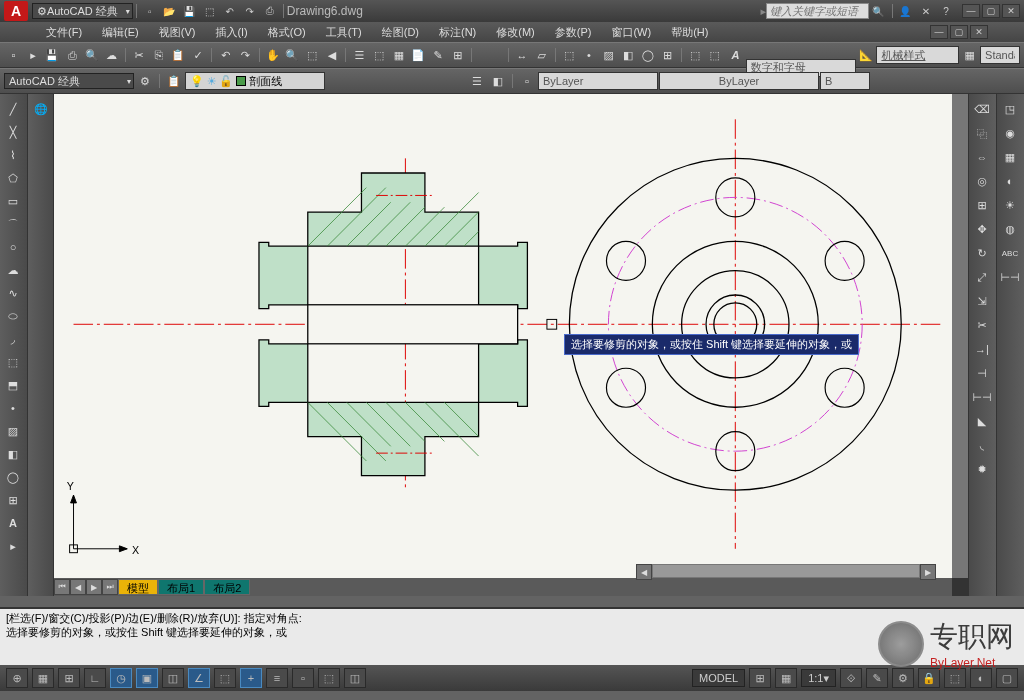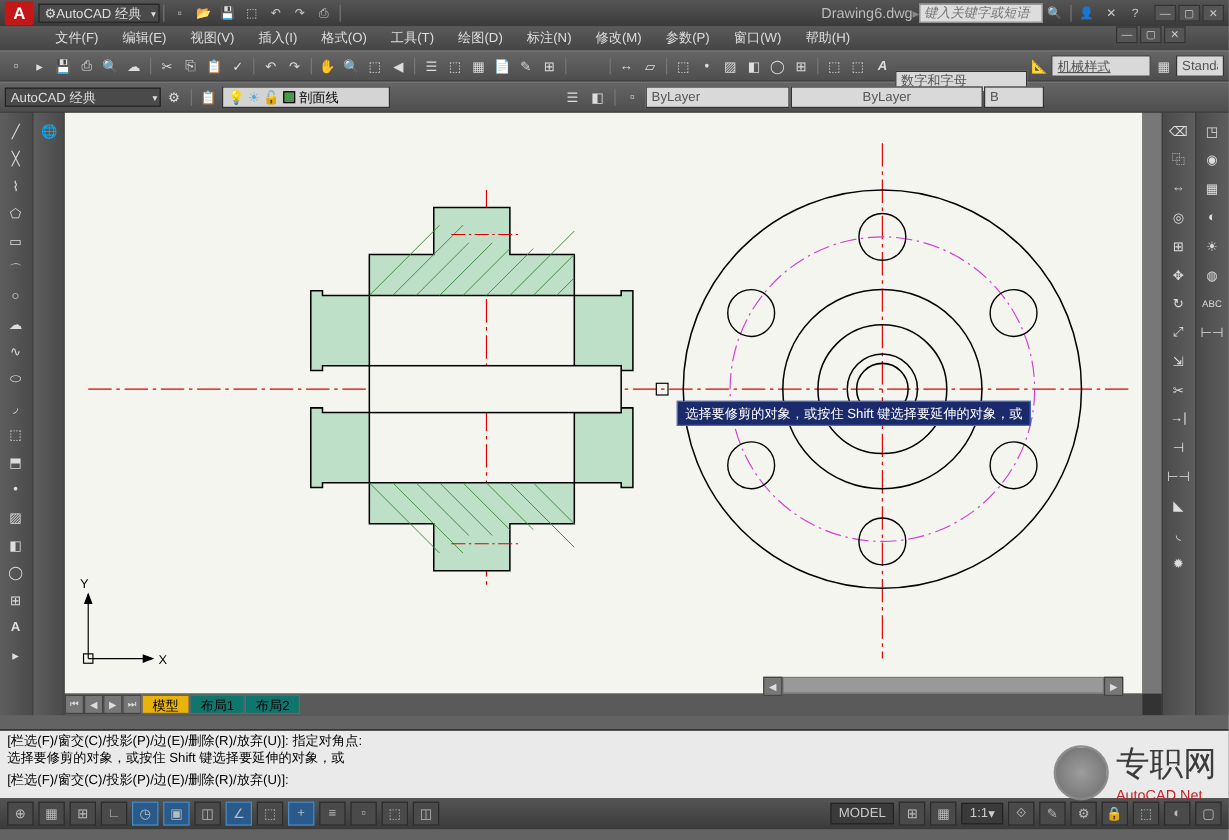--- a/index.html
+++ b/index.html
@@ -3,25 +3,25 @@
 <meta charset="utf-8">
 <style>
 * { margin:0; padding:0; box-sizing:border-box; font-family:"Microsoft YaHei","SimSun",sans-serif; font-size:11px; }
 body { background:#636363; width:1024px; height:700px; overflow:hidden; position:relative; }
 .titlebar { height:22px; background:linear-gradient(#555,#3a3a3a); display:flex; align-items:center; padding:0 4px; color:#ccc; }
 .app-icon { width:24px; height:20px; background:#c41818; color:#fff; font-weight:bold; font-size:14px; display:flex; align-items:center; justify-content:center; border-radius:2px; margin-right:4px; }
 .ws-dd { background:#4a4a4a; border:1px solid #222; height:16px; padding:1px 14px 1px 4px; color:#ddd; display:flex; align-items:center; position:relative; }
 .ws-dd::after { content:"▾"; position:absolute; right:2px; font-size:8px; }
 .tb-icon { width:16px; height:16px; margin:0 2px; display:inline-flex; align-items:center; justify-content:center; color:#ccc; cursor:pointer; font-size:10px; }
 .tb-sep { width:1px; height:14px; background:#777; margin:0 3px; }
-.doc-title { flex:1; text-align:right; color:#bbb; font-size:12px; }
+.doc-title { flex:1; text-align:left; color:#bbb; font-size:12px; }
 .search-box { background:#ddd; border:1px solid #888; height:16px; width:103px; padding:0 3px; color:#666; font-style:italic; }
 .win-btns { display:flex; gap:2px; margin-left:6px; }
 .win-btn { width:18px; height:14px; background:#555; border:1px solid #333; color:#ccc; display:flex; align-items:center; justify-content:center; font-size:9px; cursor:pointer; }
-.menubar { height:20px; background:linear-gradient(#5a5a5a,#454545); display:flex; align-items:flex-start; padding:0 36px; gap:0; }
+.menubar { height:20px; background:linear-gradient(#5a5a5a,#454545); display:flex; align-items:center; padding:0 36px; gap:0; }
 .menu-item { color:#ddd; padding:2px 10px; cursor:pointer; }
 .toolbar-row { height:26px; background:linear-gradient(#656565,#4e4e4e); border-top:1px solid #777; border-bottom:1px solid #333; display:flex; align-items:center; padding:0 4px; gap:1px; }
 .tool-btn { width:20px; height:20px; display:flex; align-items:center; justify-content:center; cursor:pointer; color:#ddd; border:1px solid transparent; }
 .tool-input { background:#d9d9d9; border:1px solid #333; height:18px; padding:0 4px; color:#555; }
 .layer-dd { background:#d4d4d4; border:1px solid #333; height:18px; padding:1px 4px; display:flex; align-items:center; gap:3px; min-width:140px; }
 .main-area { display:flex; height:502px; }
 .left-tools { width:28px; background:linear-gradient(90deg,#5e5e5e,#4a4a4a); display:flex; flex-direction:column; padding:4px 2px; gap:1px; border-right:1px solid #333; }
 .left-tools2 { width:26px; background:linear-gradient(90deg,#5e5e5e,#4a4a4a); display:flex; flex-direction:column; padding:4px 2px; gap:1px; border-right:1px solid #333; }
 .side-btn { width:22px; height:22px; display:flex; align-items:center; justify-content:center; cursor:pointer; color:#ddd; font-size:11px; }
 .canvas-wrap { flex:1; position:relative; background:#333; }
@@ -316,21 +316,20 @@
     <span class="side-btn">◍</span>
     <span class="side-btn" style="font-size:8px">ABC</span>
     <span class="side-btn">⊢⊣</span>
   </div>
 </div>
 
 <div class="cmd-area">
   <div>[栏选(F)/窗交(C)/投影(P)/边(E)/删除(R)/放弃(U)]:   指定对角点:</div>
   <div>选择要修剪的对象，或按住 Shift 键选择要延伸的对象，或</div>
   <div style="height:4px"></div>
-  <div>[栏选(F)/窗交(C)/投影(P)/边(E)/删除(R)/放弃(U)]:</div>
 </div>
 
 <div class="status-bar">
   <span class="sb-btn">⊕</span>
   <span class="sb-btn">▦</span>
   <span class="sb-btn">⊞</span>
   <span class="sb-btn">∟</span>
   <span class="sb-btn active">◷</span>
   <span class="sb-btn active">▣</span>
   <span class="sb-btn">◫</span>
@@ -352,15 +351,15 @@
   <span class="sb-btn">🔒</span>
   <span class="sb-btn">⬚</span>
   <span class="sb-btn">◐</span>
   <span class="sb-btn">▢</span>
 </div>
 
 <div class="watermark">
   <div class="wm-logo"></div>
   <div>
     <div class="wm-text">专职网</div>
-    <div class="wm-sub">AutoCAD.Net</div>
+    <div class="wm-sub">ByLayer.Net</div>
   </div>
 </div>
 
 </body></html>

